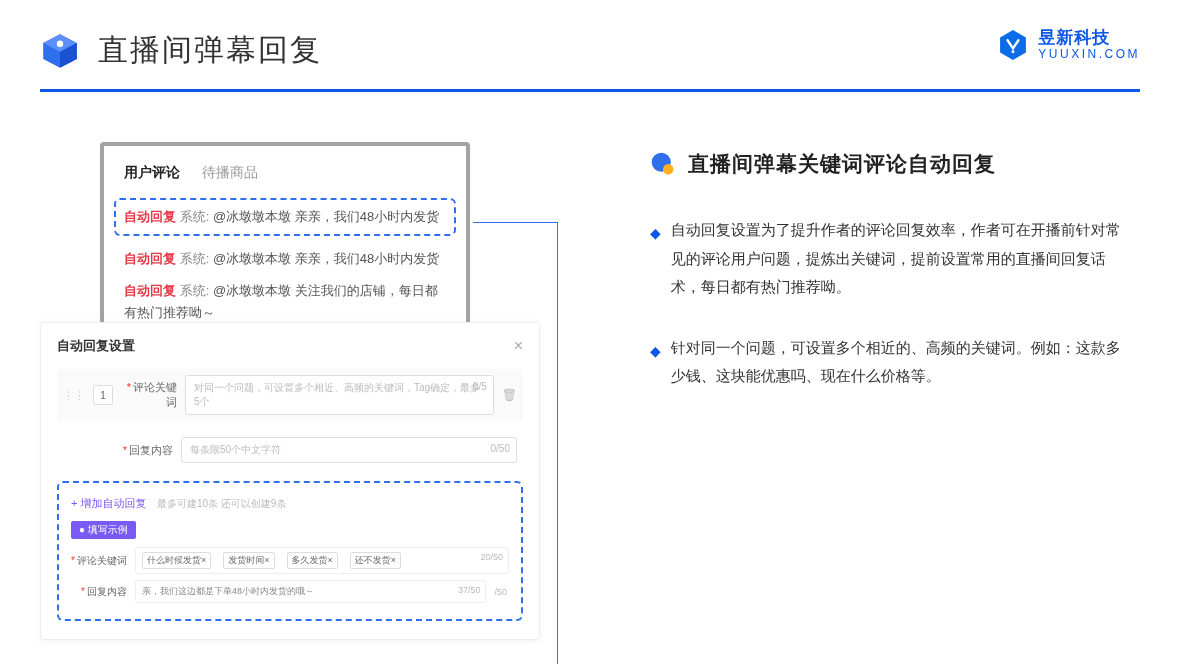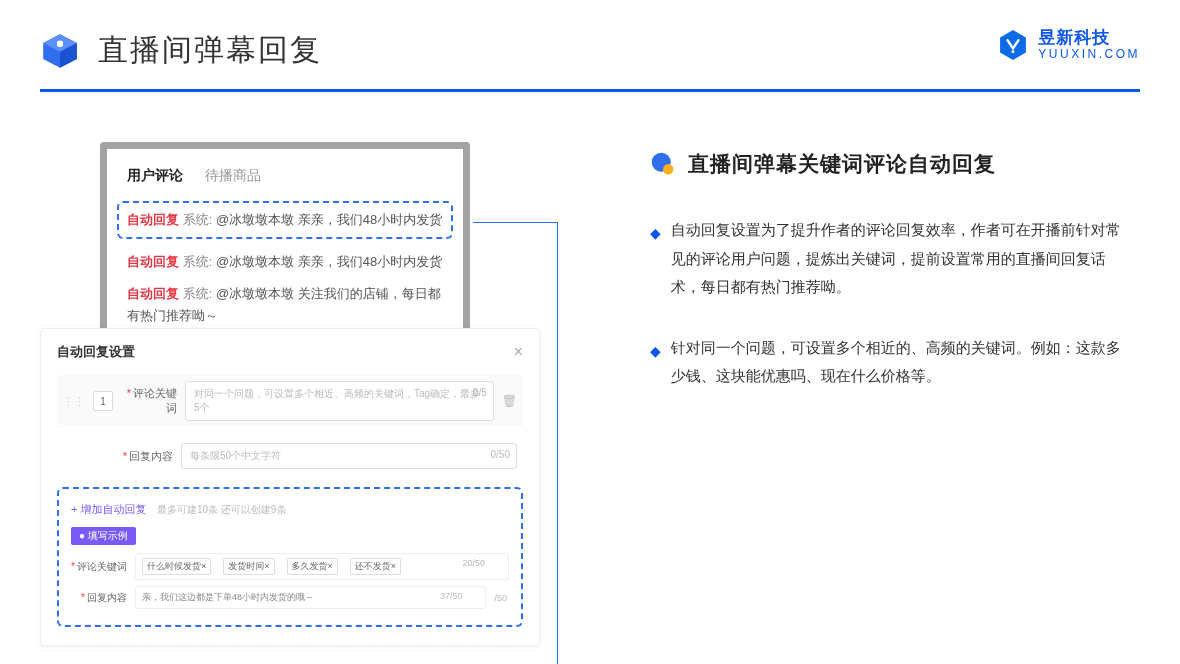--- a/index.html
+++ b/index.html
@@ -15,21 +15,21 @@
 .brand-text { display: flex; flex-direction: column; line-height: 1.1; }
 .brand-name { font-size: 17px; font-weight: 700; color: #0c57e8; letter-spacing: 1px; }
 .brand-sub { font-size: 12px; color: #0c57e8; letter-spacing: 2.5px; }
 .header-line { height: 3px; background: #0c57e8; margin: 8px 40px 0 40px; }
 
 
 .main { display: flex; padding: 50px 40px 20px 40px; gap: 100px; }
 
 
 .left-panel { width: 510px; position: relative; }
-.comment-card { background: #fff; border: 7px solid #a3a3a3; border-radius: 4px; padding: 18px 20px 8px 20px; width: 370px; margin-left: 60px; box-shadow: 0 1px 4px rgba(0,0,0,0.04); position: relative; z-index: 1; }
+.comment-card { background: #fff; border: 4px solid #a3a3a3; border-radius: 4px; padding: 18px 20px 8px 20px; width: 370px; margin-left: 60px; box-shadow: 0 1px 4px rgba(0,0,0,0.04); position: relative; z-index: 1; }
 .tabs { display: flex; gap: 22px; font-size: 14px; color: #999; margin-bottom: 16px; }
 .tab.active { color: #222; font-weight: 600; }
 .comment-line { font-size: 13px; color: #555; line-height: 1.7; margin-bottom: 10px; }
 .comment-line .tag { color: #e63946; font-weight: 600; }
 .comment-line .sys { color: #888; }
 .highlight-box { border: 2.5px dashed #2f6fed; border-radius: 6px; padding: 6px 8px; margin: 0 -10px 12px -10px; position: relative; }
 
 .settings-card { background: #fff; border: 1px solid #eee; border-radius: 4px; box-shadow: 0 1px 6px rgba(0,0,0,0.06); width: 500px; margin-top: -24px; position: relative; z-index: 2; padding: 14px 16px 18px 16px; }
 .settings-header { display: flex; justify-content: space-between; margin-bottom: 14px; }
 .settings-title { font-size: 13px; color: #333; font-weight: 600; }
@@ -47,21 +47,21 @@
 
 .example-box { border: 2.5px dashed #2f6fed; border-radius: 6px; padding: 10px 12px; margin-top: 12px; position: relative; }
 .add-link { color: #7a5af5; font-size: 11px; margin-bottom: 8px; display: inline-block; }
 .add-hint { color: #bbb; font-size: 10px; margin-left: 6px; }
 .example-badge { background: #7a5af5; color: #fff; font-size: 10px; padding: 2px 8px; border-radius: 2px; display: inline-block; margin-bottom: 8px; }
 .example-row { display: flex; align-items: center; gap: 8px; margin-bottom: 6px; }
 .ex-label { font-size: 10px; color: #666; width: 56px; text-align: right; }
 .ex-label .req { color: #f33; margin-right: 2px; }
 .ex-input { flex: 1; border: 1px solid #eee; border-radius: 3px; padding: 4px 6px; font-size: 9px; color: #888; background: #fff; position: relative; display: flex; gap: 12px; align-items: center; }
 .ex-tag { border: 1px solid #ddd; border-radius: 2px; padding: 1px 4px; font-size: 9px; color: #666; }
-.ex-counter { position: absolute; right: 23px; top: 4px; color: #bbb; font-size: 9px; text-align: center; }
+.ex-counter { position: absolute; right: 5px; top: 4px; color: #bbb; font-size: 9px; text-align: center; }
 .ex-counter-out { color: #bbb; font-size: 9px; margin-left: auto; padding-right: 2px; }
 
 
 .connector { position: absolute; border-top: 1.5px solid #2f6fed; border-right: 1.5px solid #2f6fed; z-index: 3; }
 
 
 .right-panel { flex: 1; padding-top: 8px; }
 .section-header { display: flex; align-items: center; gap: 12px; margin-bottom: 38px; }
 .bubble-icon { width: 26px; height: 26px; }
 .section-title { font-size: 21px; color: #222; letter-spacing: 1px; }

